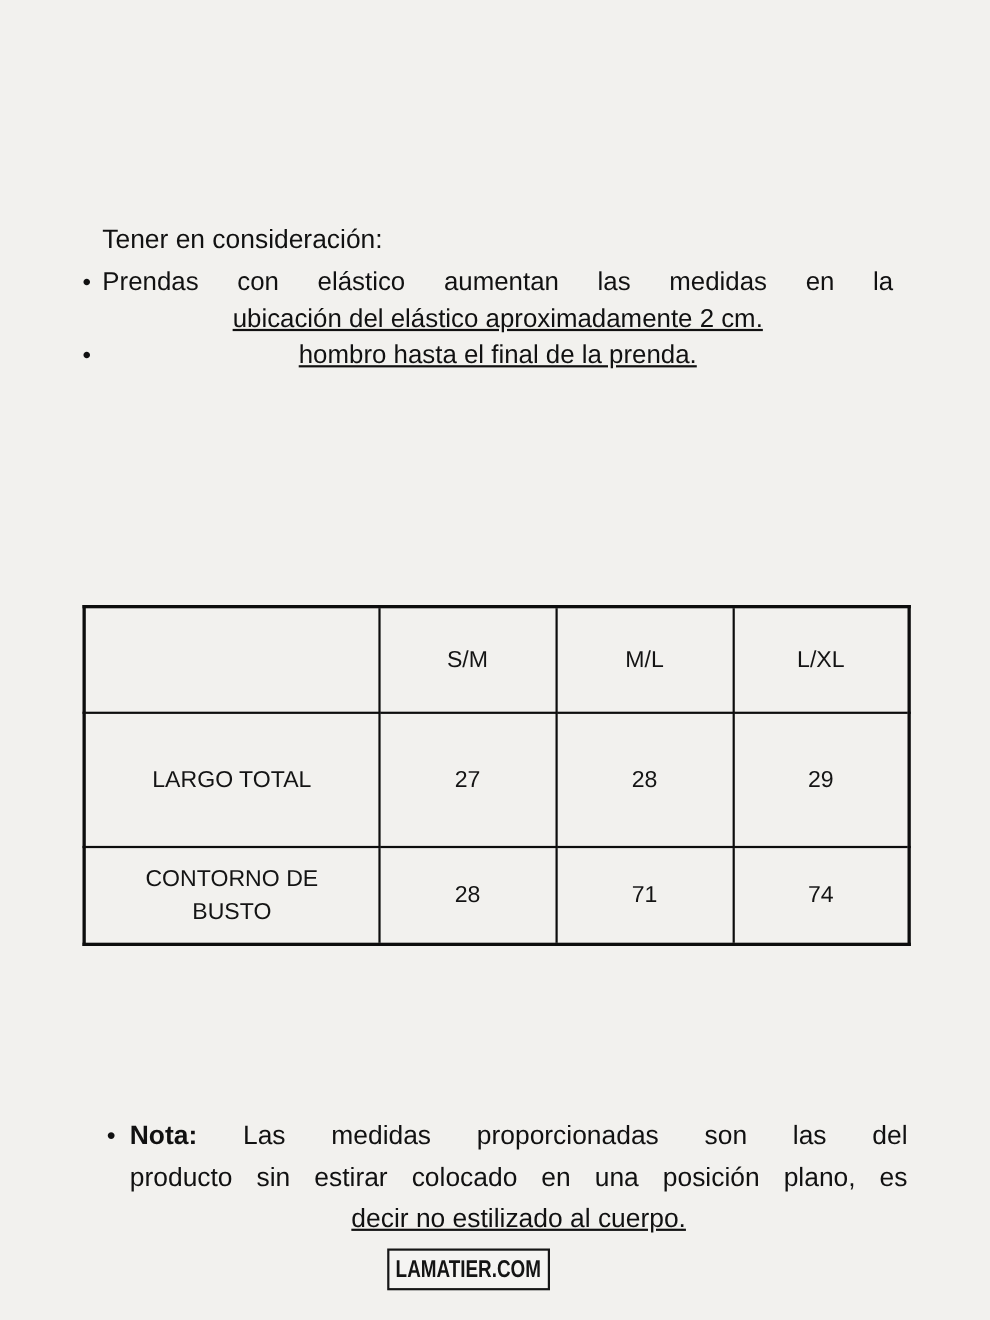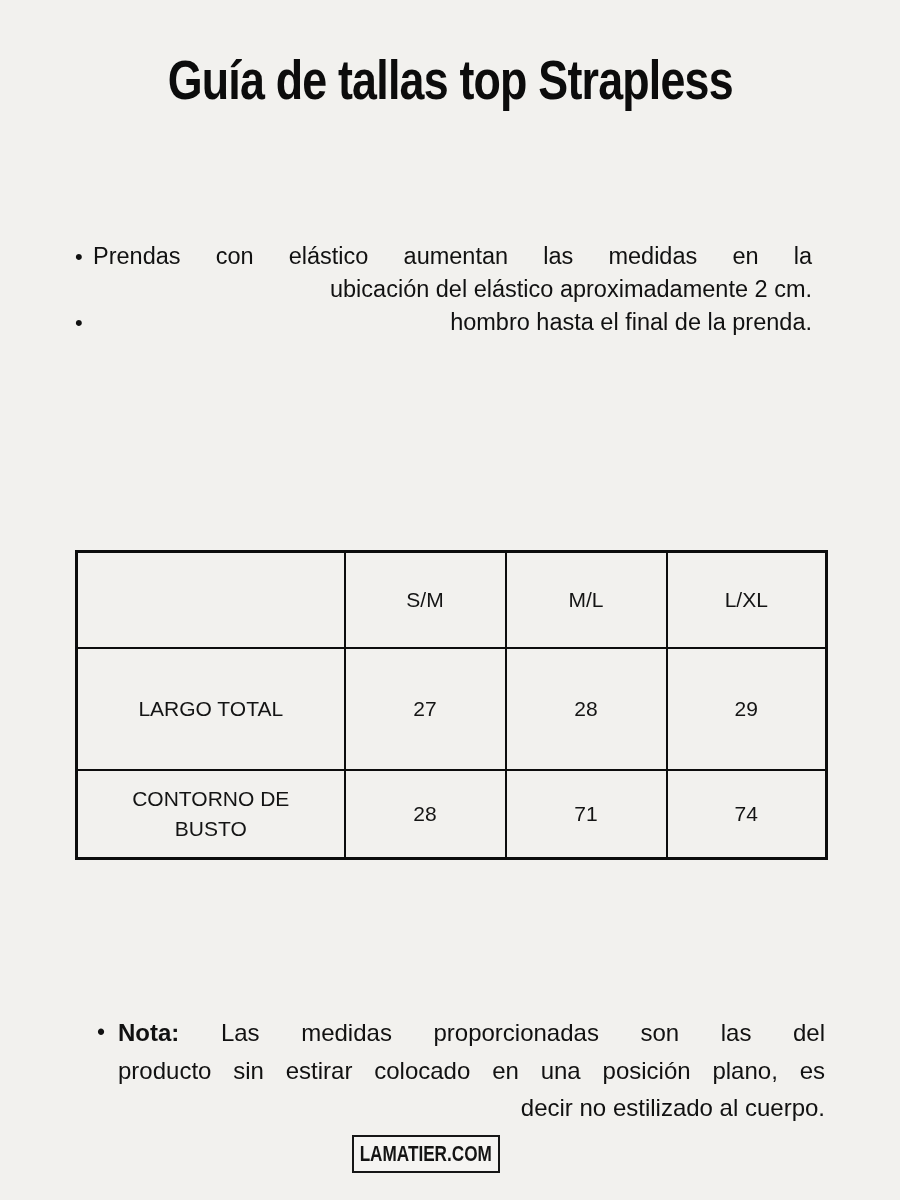--- a/index.html
+++ b/index.html
@@ -55,21 +55,21 @@
   }
   .bullet-row { display: flex; align-items: flex-start; }
   .bullet-dot {
     width: 18px;
     flex: 0 0 18px;
     font-size: 22px;
   }
   .bullet-lines { flex: 1 1 auto; min-width: 0; }
 
   .jline { text-align: justify; text-align-last: justify; }
-  .lline { text-align: right; }
+  .lline { text-align: center; text-decoration: underline; }
 
   
   .size-table {
     position: absolute;
     top: 550px;
     left: 75px;
     border-collapse: collapse;
     table-layout: fixed;
     width: 750px;
     border: 3px solid #0d0d0d;
@@ -128,24 +128,22 @@
     transform-origin: 50% 50%;
     white-space: nowrap;
     color: #141414;
   }
 </style>
 </head>
 <body>
 
 <div class="page">
 
-  <div class="title-wrap">
-    <div class="title">Guía de tallas top Strapless</div>
-  </div>
-
+
+  <div class="consider-heading">Tener en consideración:</div>
 
   <div class="bullets">
 
     <div class="bullet-row">
       <span class="bullet-dot">•</span>
       <div class="bullet-lines">
         <div class="jline">Prendas con elástico aumentan las medidas en la</div>
         <div class="lline">ubicación del elástico aproximadamente 2 cm.</div>
       </div>
     </div>

